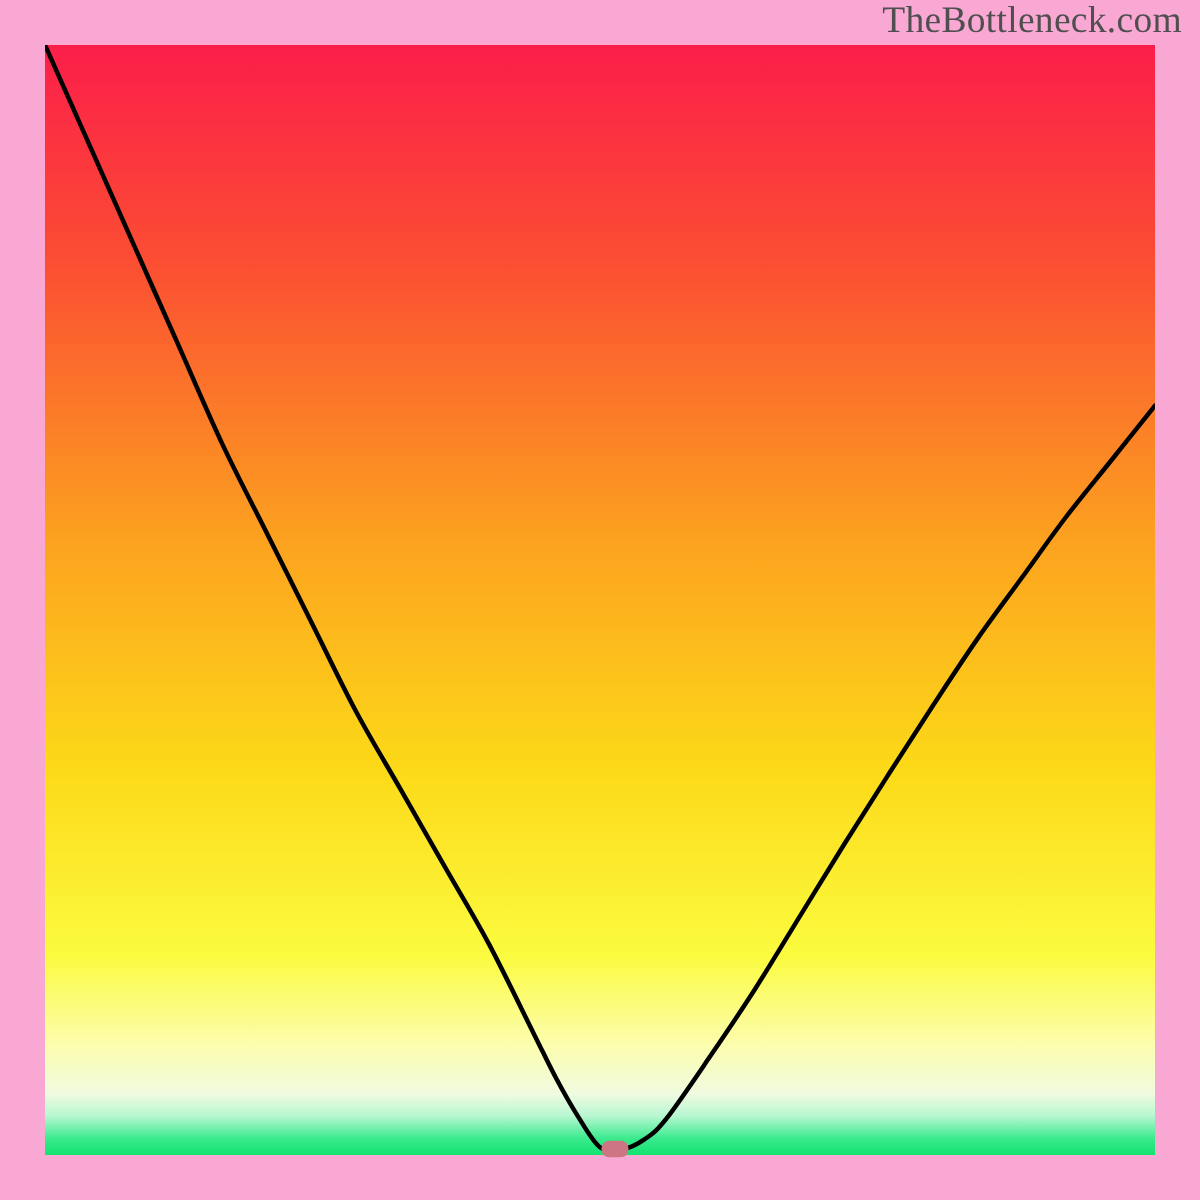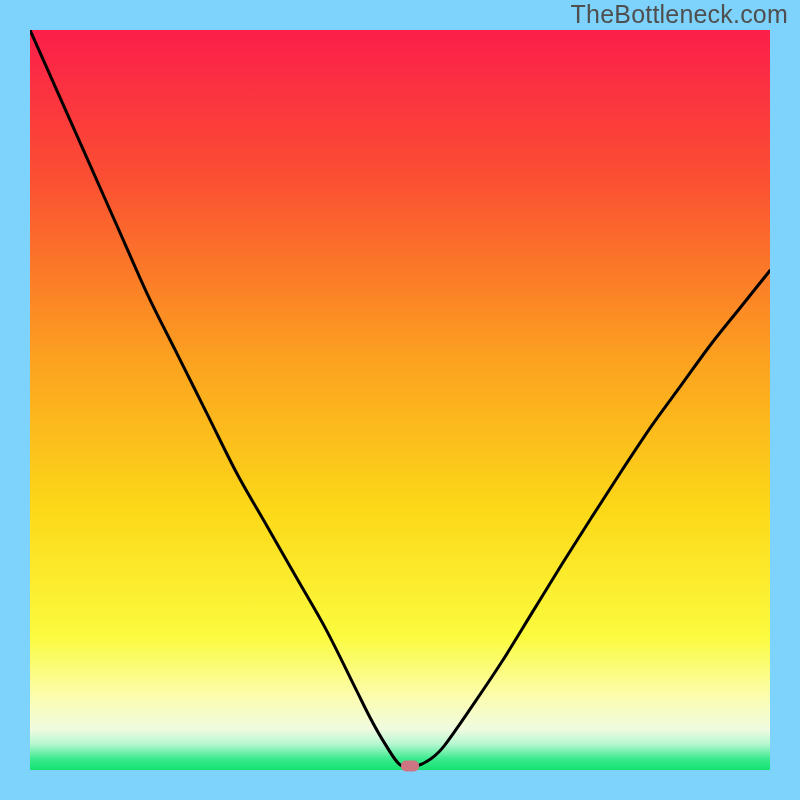--- a/index.html
+++ b/index.html
@@ -8,21 +8,22 @@
     width: 800px;
     height: 800px;
     background: #000;
     font-family: Arial, Helvetica, sans-serif;
     overflow: hidden;
   }
   .frame {
     position: relative;
     width: 800px;
     height: 800px;
-    background: #7dd3fc;
+    background: #f9a8d4;
+    font-family: Liberation Serif, serif;
   }
   .watermark {
     position: absolute;
     top: 0px;
     right: 12px;
     color: #4f4f4f;
     font-size: 25px;
     font-weight: 500;
     letter-spacing: 0.2px;
     z-index: 10;

